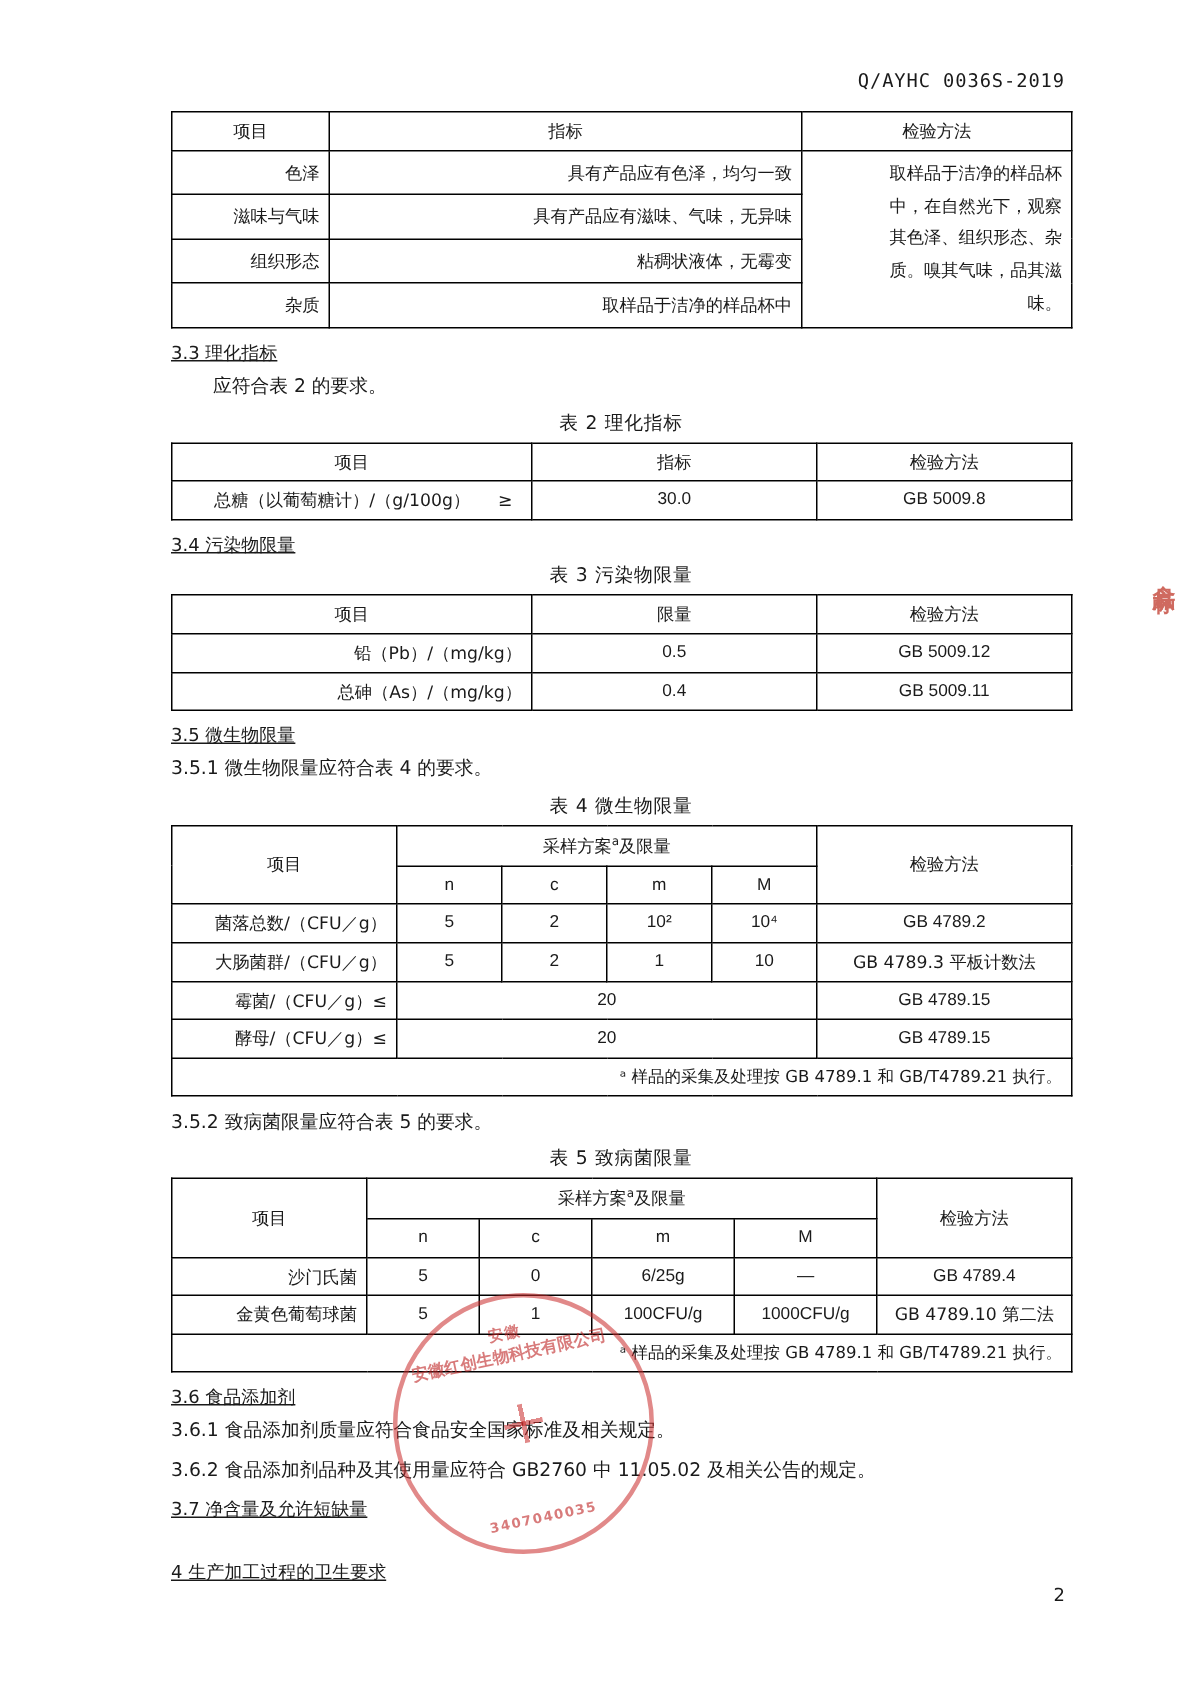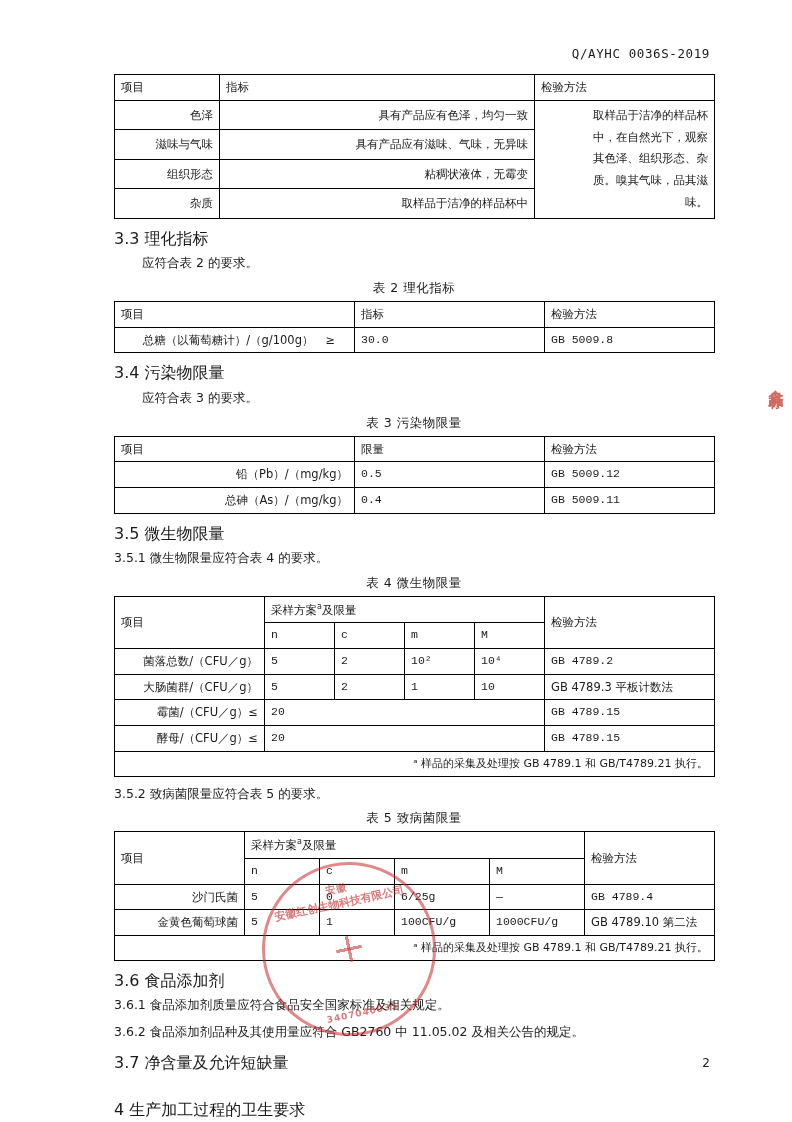--- a/index.html
+++ b/index.html
@@ -41,46 +41,47 @@
     table-layout: fixed;
     font-size: 11.5px;
   }
   table.doc td, table.doc th {
     border: 1px solid #000;
     padding: 4px 6px;
     vertical-align: middle;
     font-weight: normal;
     line-height: 1.45;
   }
-  .c { text-align: left; }
+  .c { text-align: center; }
   .l { text-align: right; }
   .sec {
-    font-size: 16px;
+    font-size: 12px;
     margin: 7px 0 2px 0;
     line-height: 1.6;
+    text-decoration: underline;
   }
   .para {
     font-size: 12.5px;
     margin: 2px 0 6px 0;
     line-height: 1.65;
     text-indent: 28px;
   }
   .para.noind { text-indent: 0; }
   .tbl-title {
     text-align: center;
     font-size: 12.5px;
     margin: 2px 0 4px 0;
     letter-spacing: 0.5px;
   }
   .note {
     font-size: 11px;
     padding: 3px 6px;
     line-height: 1.4;
   }
-  .mono { font-family: Liberation Mono, monospace; }
+  .mono { font-family: Liberation Sans, sans-serif; }
   sup { font-size: 8px; vertical-align: super; }
   .pagenum {
     position: absolute;
     right: 82px;
     bottom: 52px;
     font-size: 12px;
   }
   
   .side-stamp {
     position: absolute;
@@ -201,21 +202,20 @@
         <tr>
           <td class="l" style="border-right:none">总糖（以葡萄糖计）/（g/100g）</td>
           <td class="c" style="border-left:none">≥</td>
           <td class="c mono">30.0</td>
           <td class="c mono">GB 5009.8</td>
         </tr>
       </tbody>
     </table>
 
     <div class="sec">3.4 污染物限量</div>
-    <div class="para">应符合表 3 的要求。</div>
 
     <div class="tbl-title">表 3  污染物限量</div>
     <table class="doc">
       <colgroup>
           <col style="width:240px">
           <col style="width:190px">
           <col style="width:170px">
         </colgroup>
       <tbody>
         <tr>

